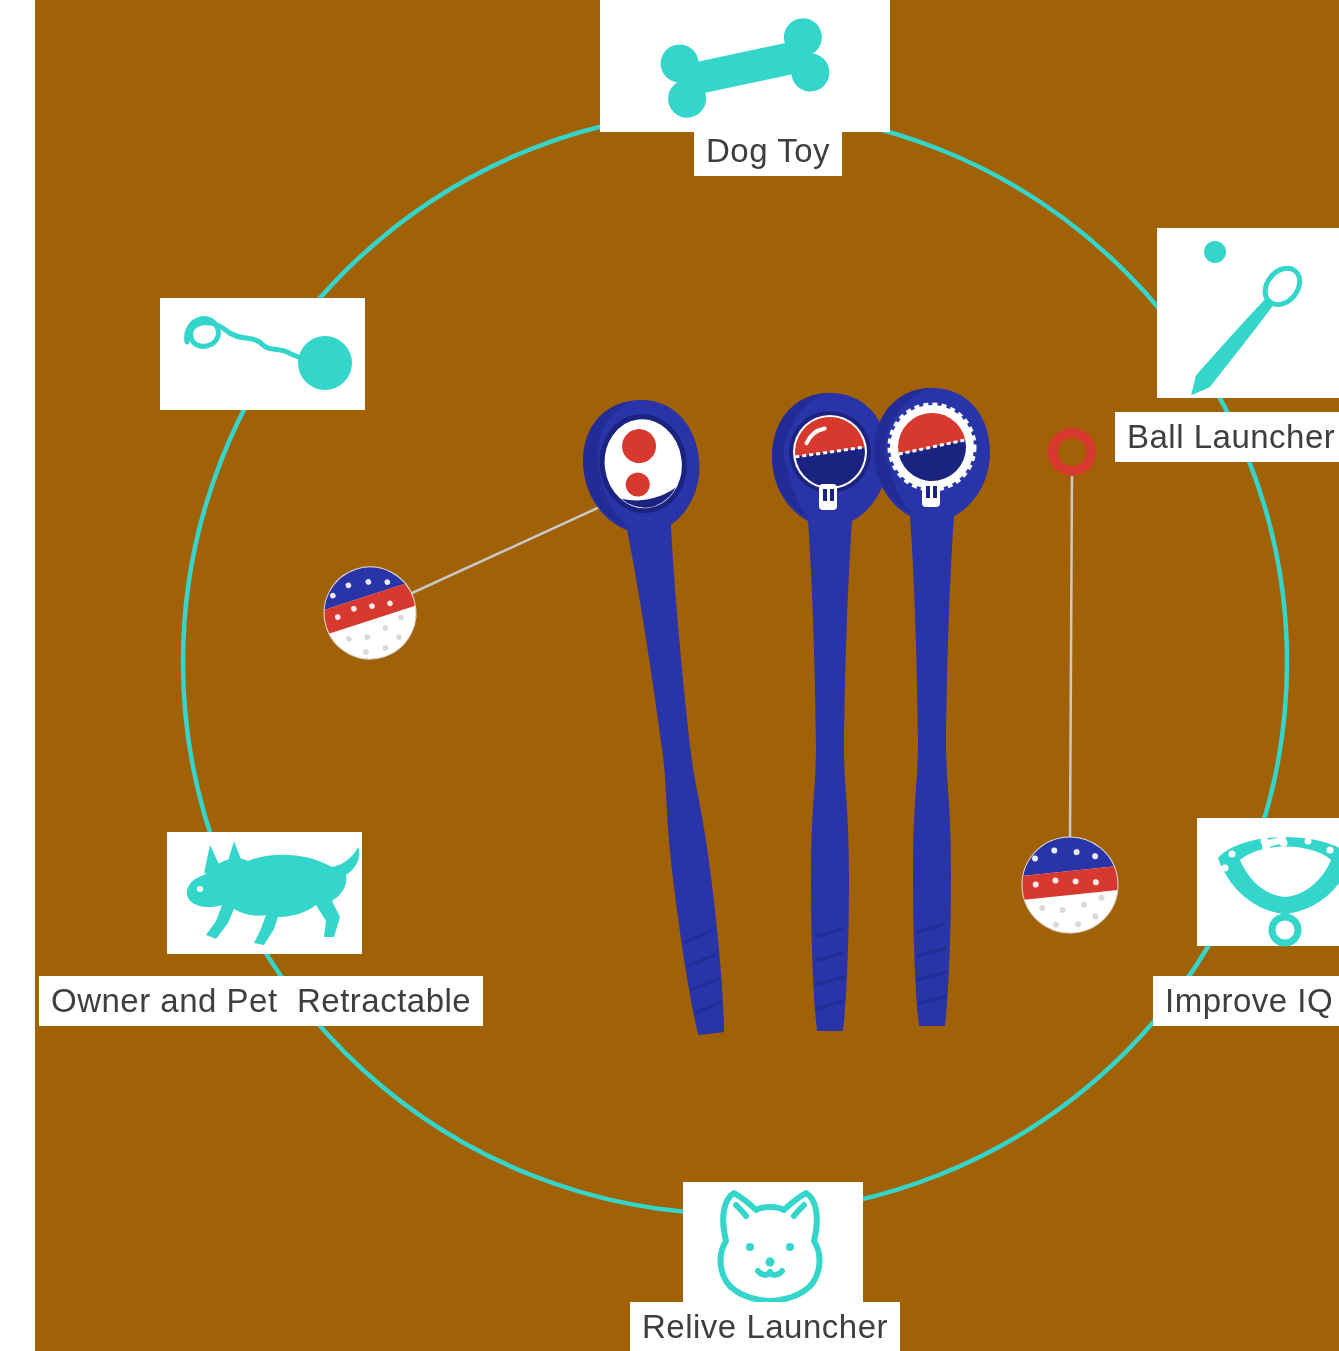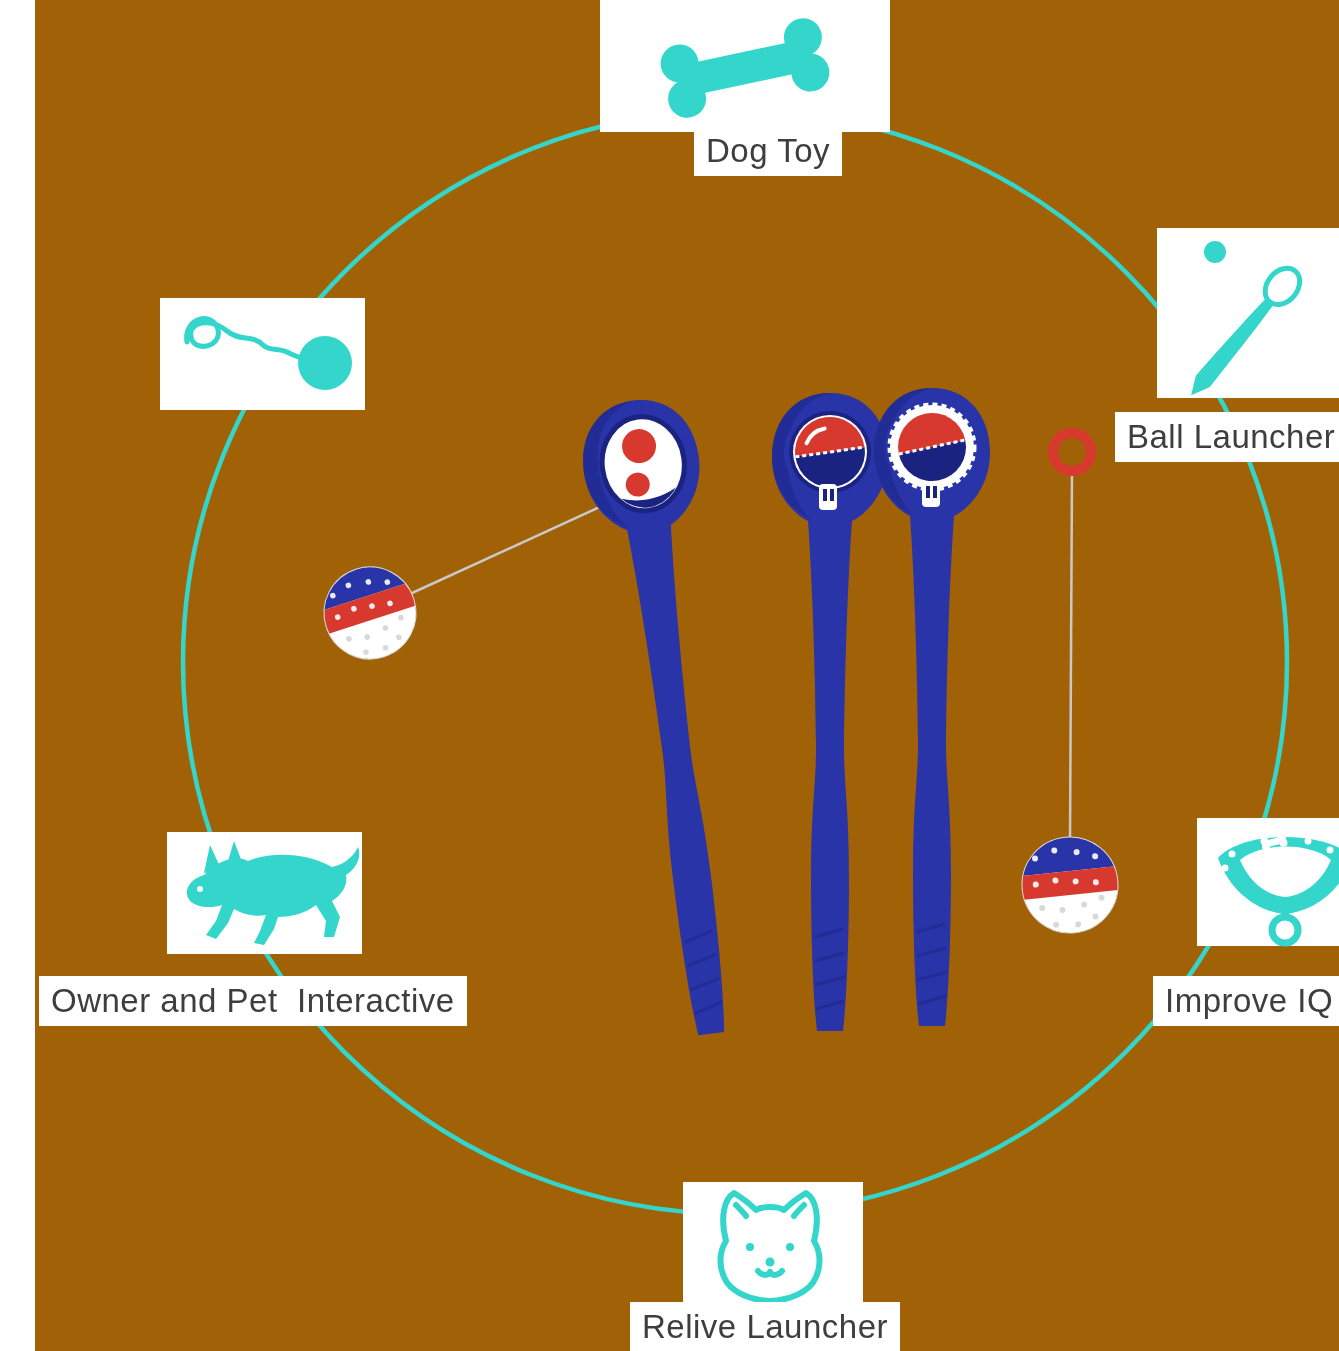--- a/index.html
+++ b/index.html
@@ -235,17 +235,17 @@
             <circle cx="4" cy="40" r="3"></circle>
           <circle cx="22" cy="34" r="3"></circle>
         </g>
       </g>
       <circle r="48" fill="none" stroke="#dadada" stroke-width="1"></circle>
     </g>
   </svg>
 
   <div class="label centered" style="left:733px;top:126px">Dog Toy</div>
   <div class="label" style="left:1080px;top:412px">Ball Launcher</div>
-  <div class="label" style="left:4px;top:976px">Owner and Pet  Interactive</div>
+  <div class="label" style="left:4px;top:976px">Owner and Pet  Retractable</div>
   <div class="label" style="left:1118px;top:976px">Improve IQ</div>
   <div class="label centered" style="left:730px;top:1302px">Relive Launcher</div>
 
 </div>
 
 </body></html>

